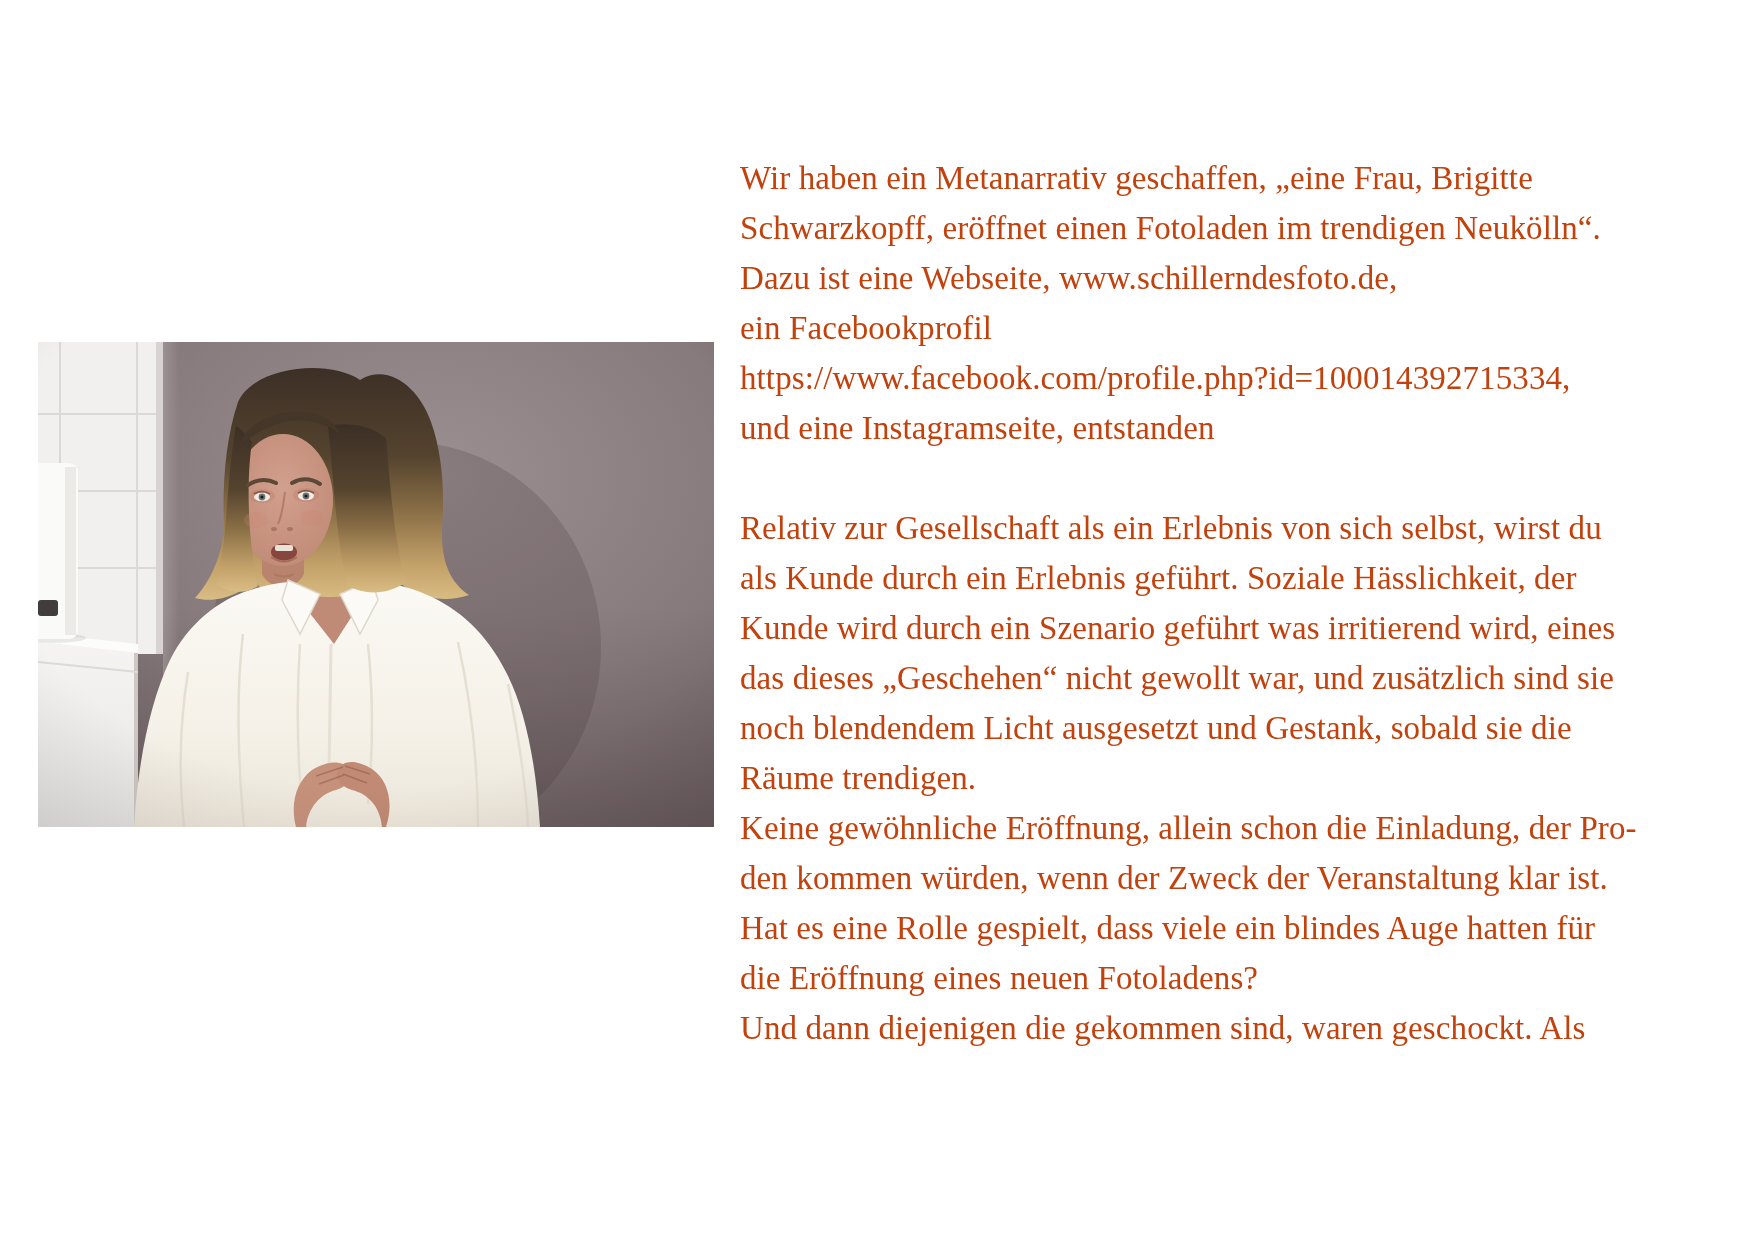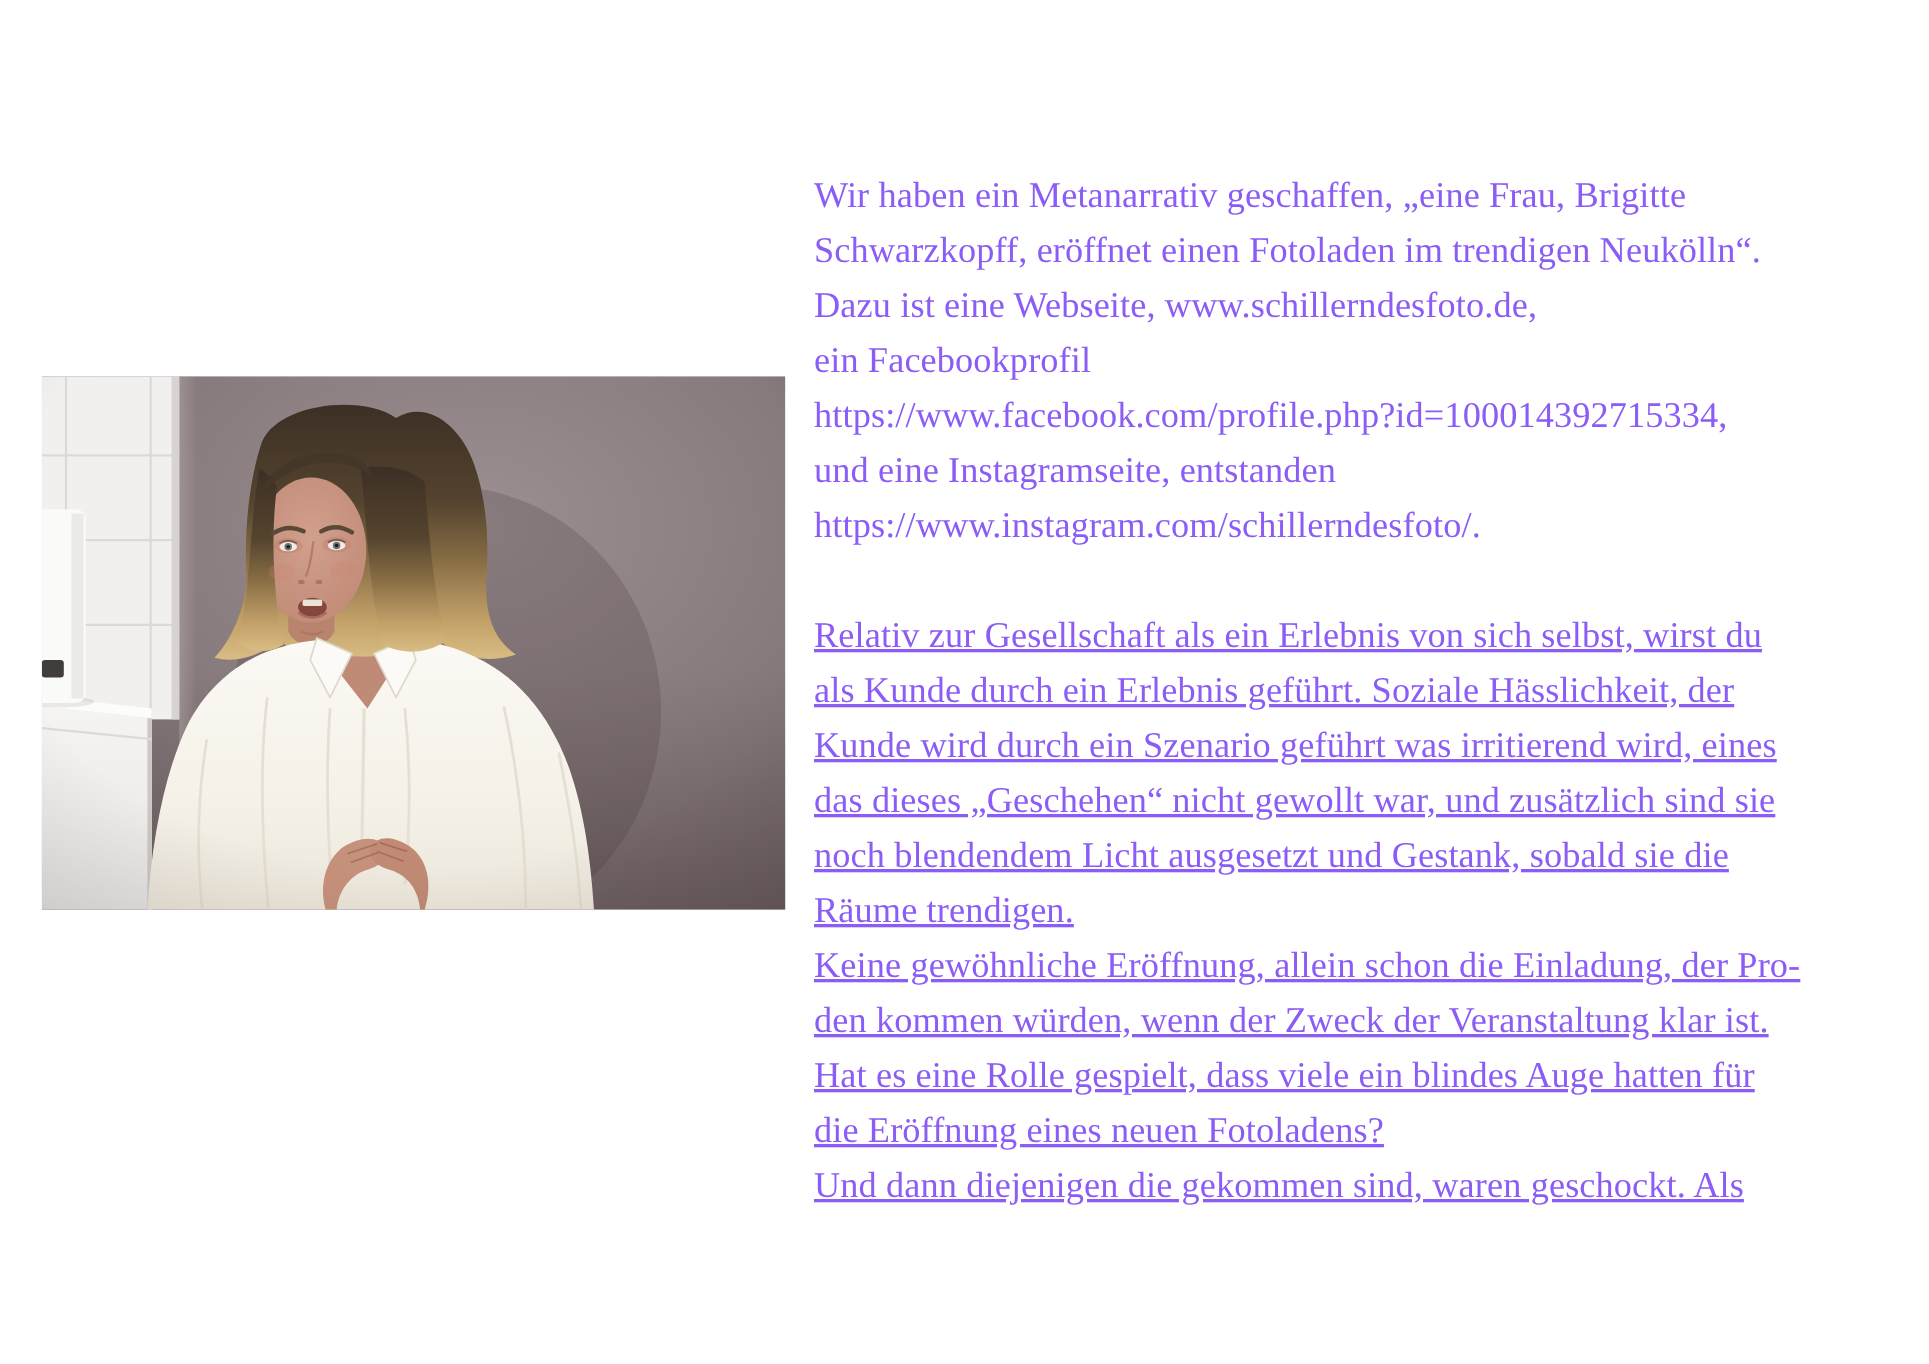--- a/index.html
+++ b/index.html
@@ -18,21 +18,21 @@
   .photo svg{display:block;width:100%;height:100%;}
   .text-block{
     position:absolute;
     left:740px;top:153px;
     width:940px;
     color:#000000;
     font-size:33px;
     line-height:50px;
     letter-spacing:0.1px;
   }
-  .paragraph + .paragraph{margin-top:50px;text-decoration:underline;}
+  .paragraph + .paragraph{margin-top:50px;}
   .line{white-space:nowrap;}
 </style>
 </head>
 <body>
 
 <div class="page">
 
   <div class="photo" role="img" aria-label="Video still of a woman with shoulder-length ombré hair (dark roots, blonde ends) wearing a loose white blouse, talking and gesturing with both hands in front of a mauve-grey wall; at the left a white tiled wall, a white counter cabinet and a small white kitchen appliance">
     <svg viewBox="0 0 676 485" preserveAspectRatio="none">
       <defs>
@@ -206,29 +206,28 @@
             <path d="M 332 432 L 307 424"></path>
             <path d="M 329 441 L 305 432"></path>
           </g>
         </g>
       </g>
 
       <rect x="0" y="0" width="676" height="485" fill="url(#vignette)"></rect>
     </svg>
   </div>
 
-  <div class="text-block" style="color: #8b5cf6;">
+  <div class="text-block" style="color: #c2410c;">
       <div class="paragraph">
         <div class="line">Wir haben ein Metanarrativ geschaffen, „eine Frau, Brigitte</div>
         <div class="line">Schwarzkopff, eröffnet einen Fotoladen im trendigen Neukölln“.</div>
         <div class="line">Dazu ist eine Webseite, www.schillerndesfoto.de,</div>
         <div class="line">ein Facebookprofil</div>
         <div class="line">https://www.facebook.com/profile.php?id=100014392715334,</div>
         <div class="line">und eine Instagramseite, entstanden</div>
-        <div class="line">https://www.instagram.com/schillerndesfoto/.</div>
       </div>
       <div class="paragraph">
         <div class="line">Relativ zur Gesellschaft als ein Erlebnis von sich selbst, wirst du</div>
         <div class="line">als Kunde durch ein Erlebnis geführt. Soziale Hässlichkeit, der</div>
         <div class="line">Kunde wird durch ein Szenario geführt was irritierend wird, eines</div>
         <div class="line">das dieses „Geschehen“ nicht gewollt war, und zusätzlich sind sie</div>
         <div class="line">noch blendendem Licht ausgesetzt und Gestank, sobald sie die</div>
         <div class="line">Räume trendigen.</div>
         <div class="line">Keine gewöhnliche Eröffnung, allein schon die Einladung, der Pro-</div>
         <div class="line">den kommen würden, wenn der Zweck der Veranstaltung klar ist.</div>

